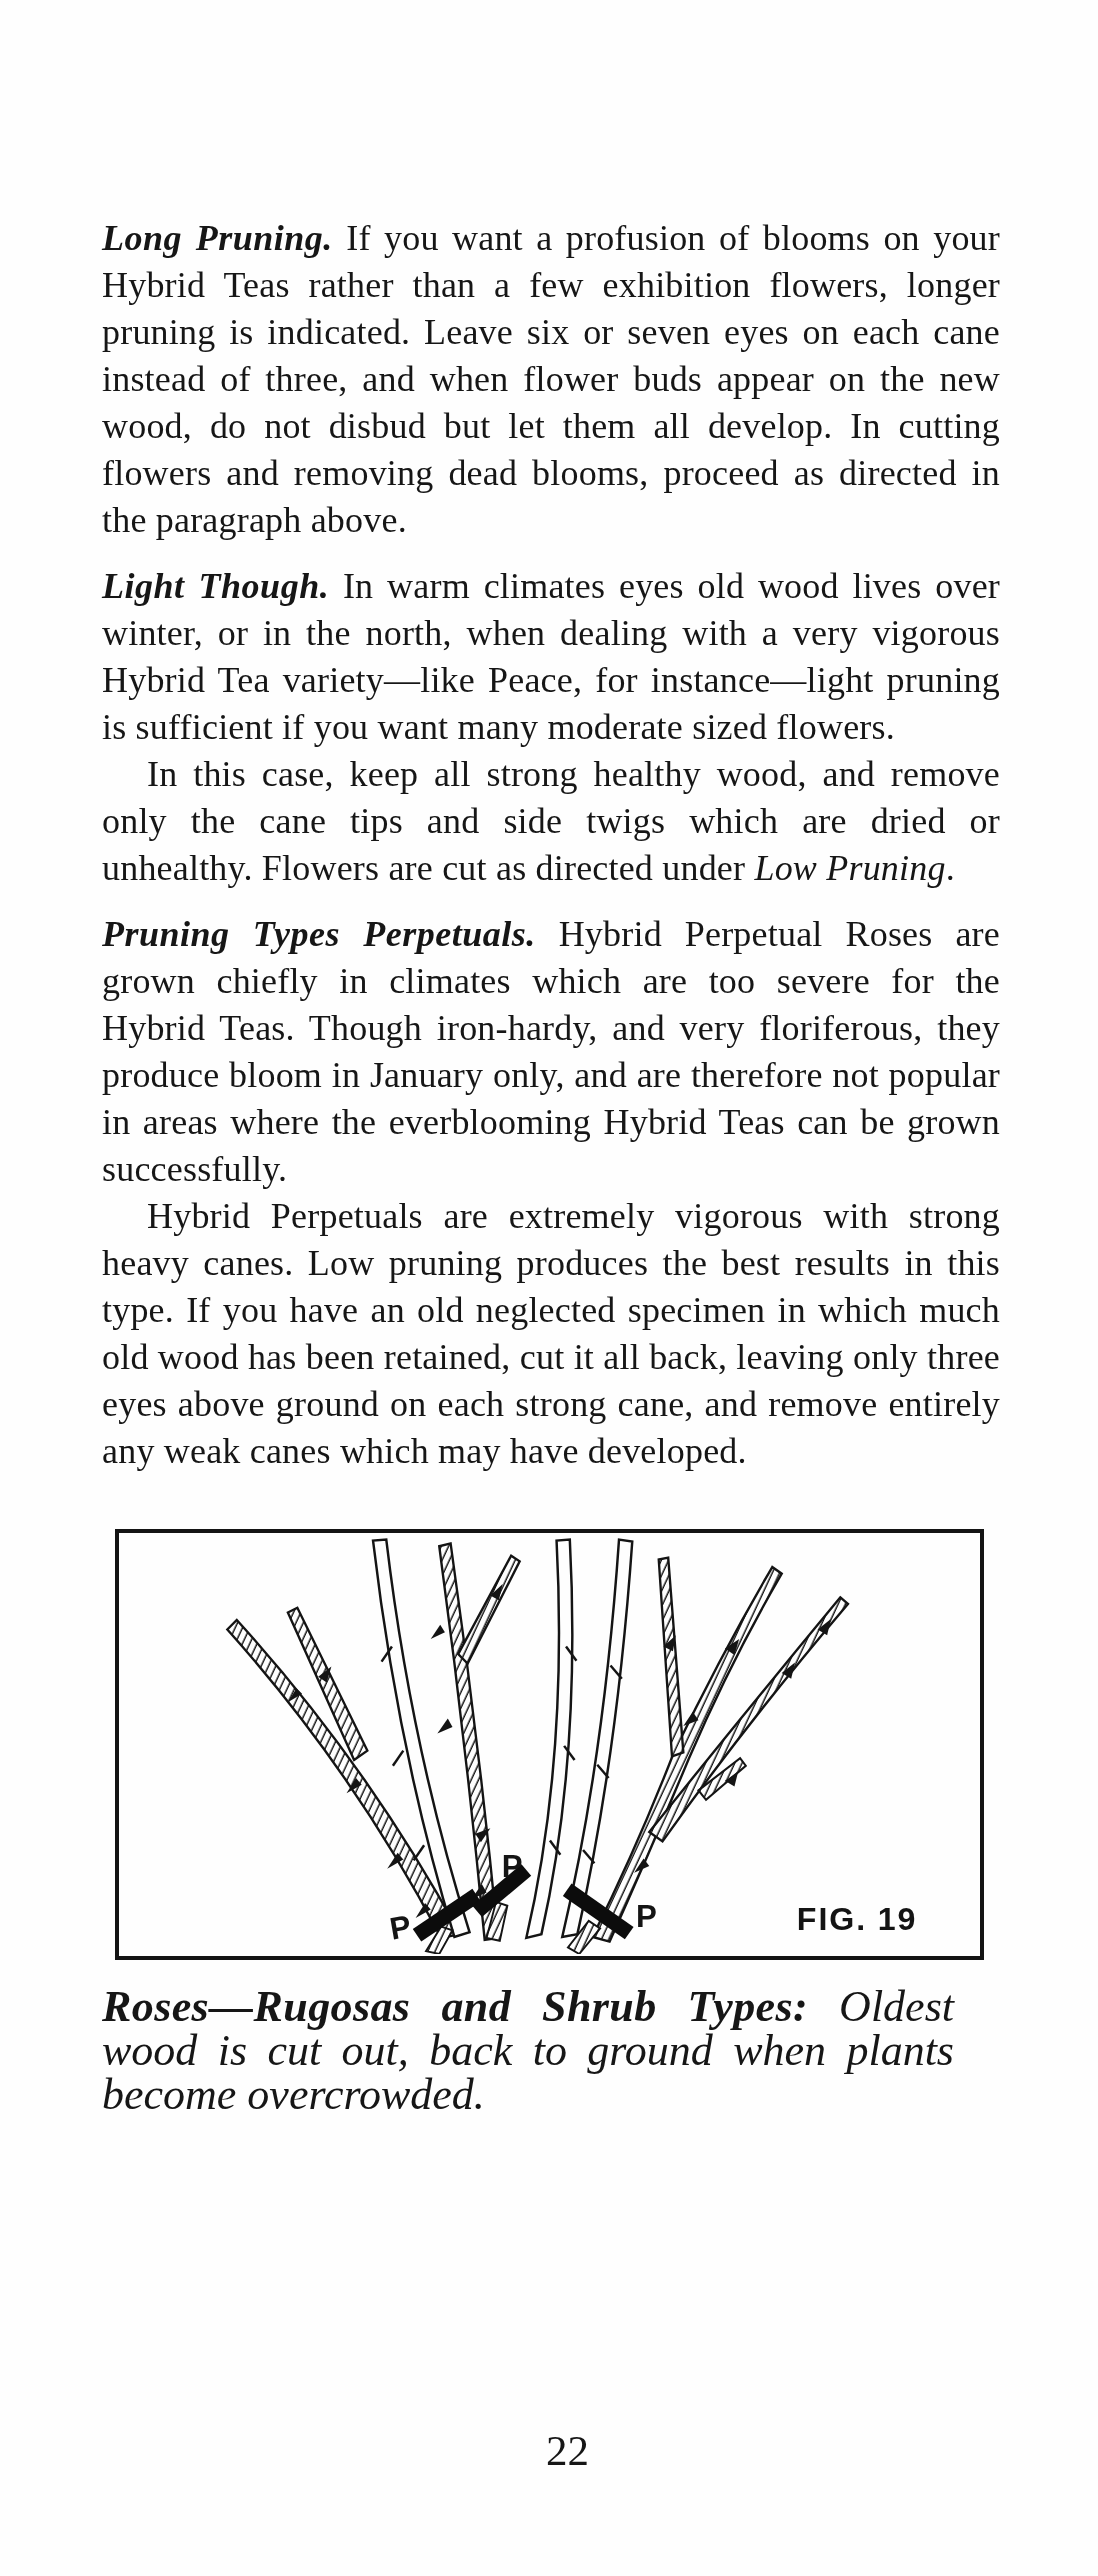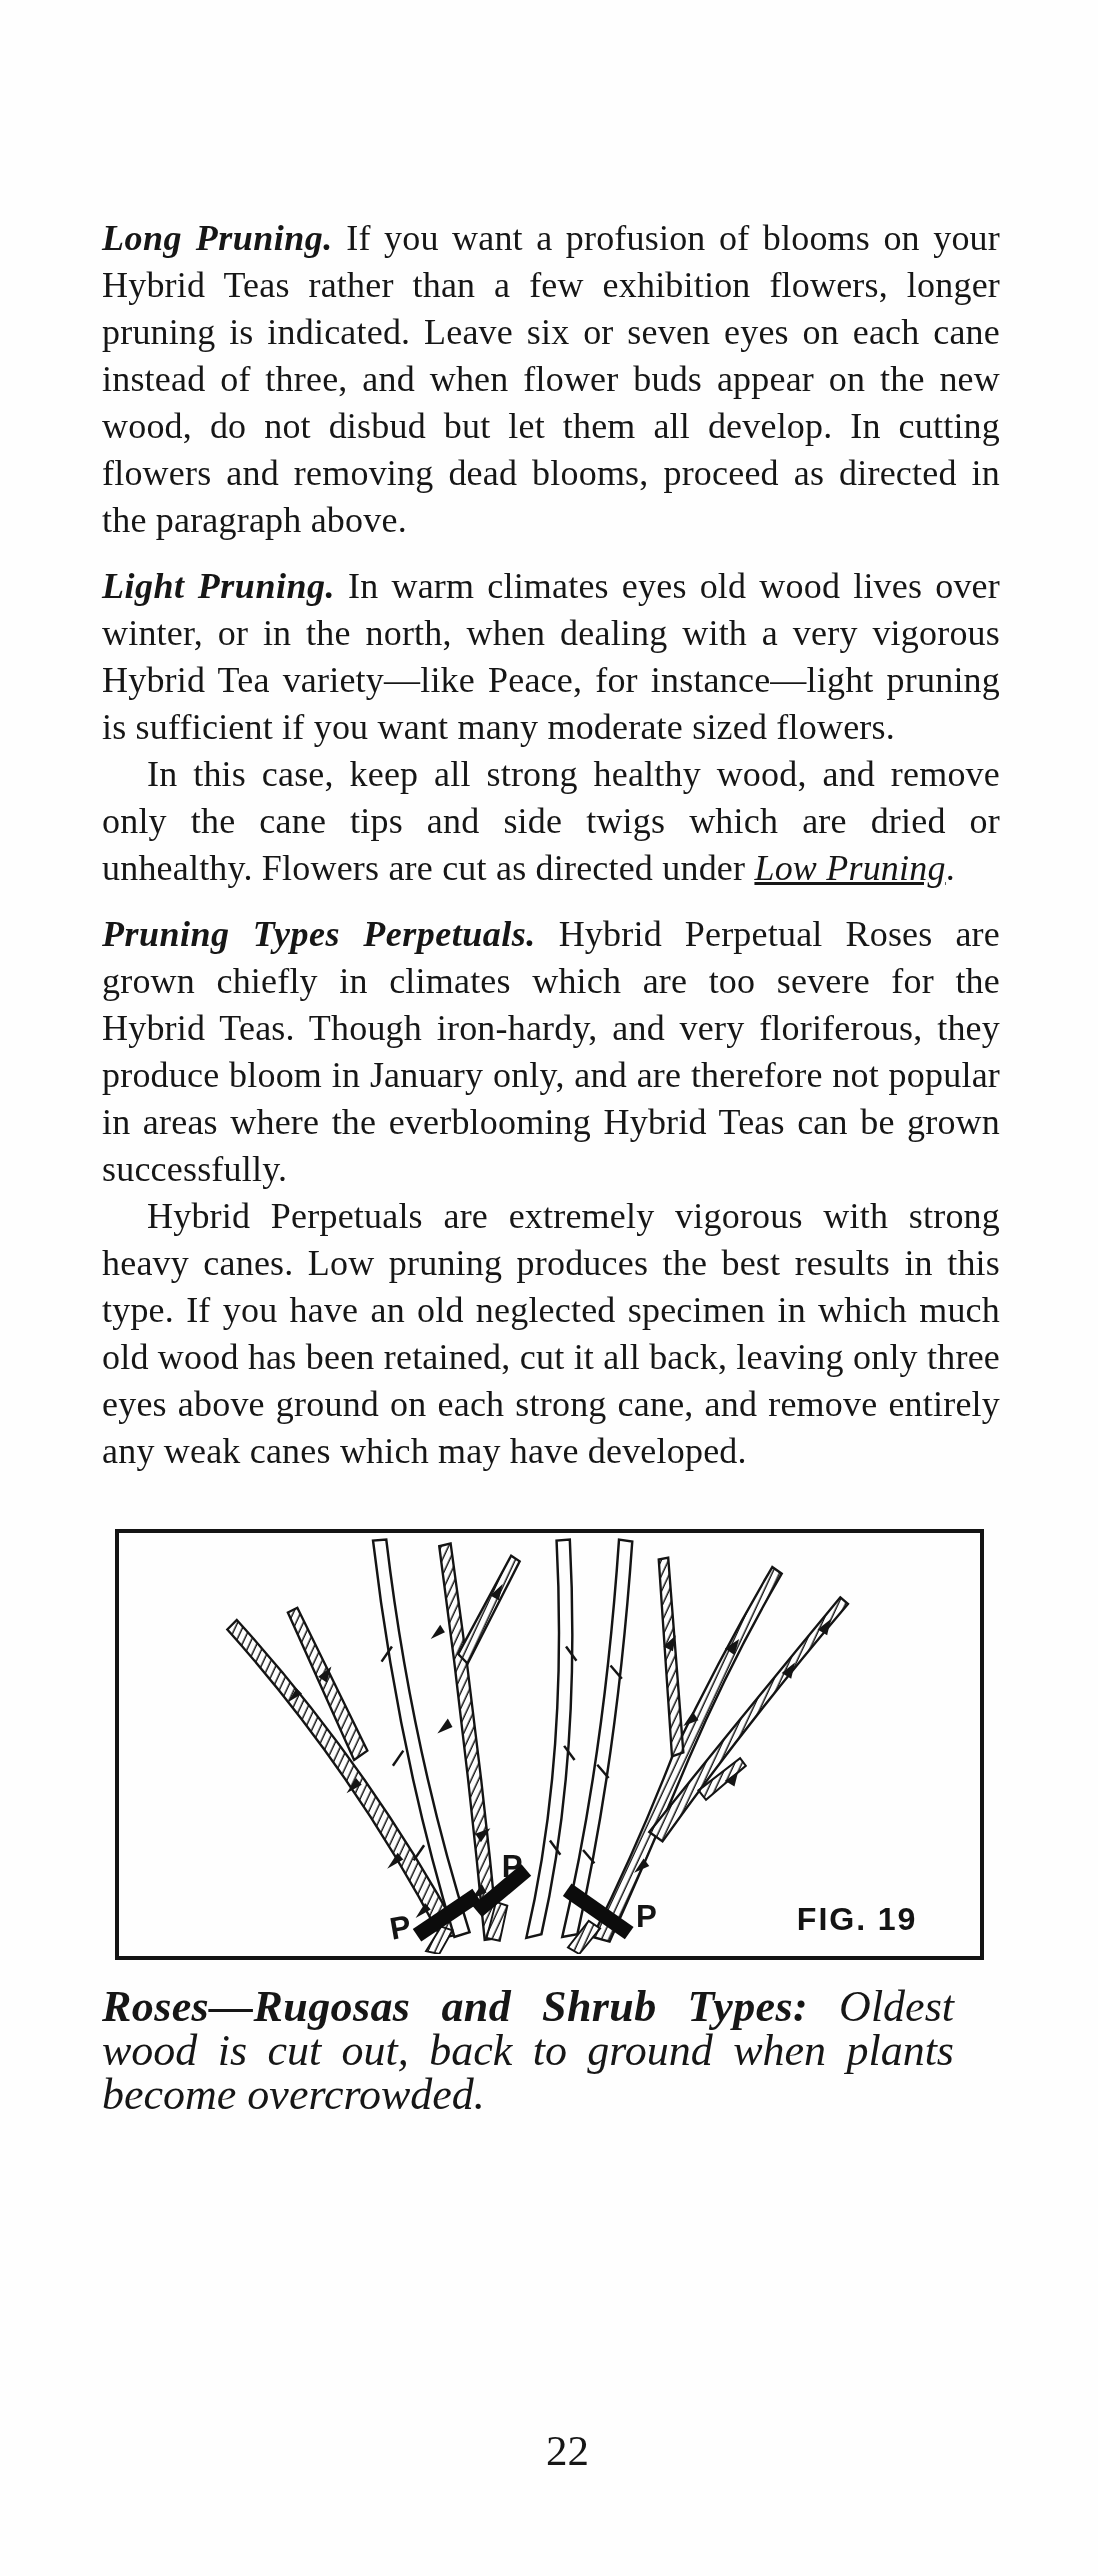--- a/index.html
+++ b/index.html
@@ -24,21 +24,21 @@
     letter-spacing: 0.2px;
   }
   .head-start { margin-top: 19px; }
   .content .para:first-child { margin-top: 0; }
   .run-head {
     font-weight: bold;
     font-style: italic;
     letter-spacing: 0.5px;
   }
   .indented { text-indent: 45px; }
-  .term { font-style: italic; text-decoration: underline; }
+  .term { font-style: italic; }
 
   .plate {
     box-sizing: border-box;
     width: 869px;
     height: 431px;
     margin: 54px 0 0 13.3px;
     border: 4.7px solid #141414;
     background: #fefefe;
   }
   .plate svg { display: block; }
@@ -78,21 +78,21 @@
   }
 </style>
 </head>
 <body>
 
 <div class="page">
   <div class="content">
 
     <p class="para head-start"><span class="run-head">Long Pruning.</span><span> If you want a profusion of blooms on your Hybrid Teas rather than a few exhibition flowers, longer pruning is indicated. Leave six or seven eyes on each cane instead of three, and when flower buds appear on the new wood, do not disbud but let them all develop. In cutting flowers and removing dead blooms, proceed as directed in the paragraph above.</span></p>
 
-    <p class="para head-start"><span class="run-head">Light Pruning.</span><span> In warm climates eyes old wood lives over winter, or in the north, when dealing with a very vigorous Hybrid Tea variety—like Peace, for instance—light pruning is sufficient if you want many moderate sized flowers.</span></p>
+    <p class="para head-start"><span class="run-head">Light Though.</span><span> In warm climates eyes old wood lives over winter, or in the north, when dealing with a very vigorous Hybrid Tea variety—like Peace, for instance—light pruning is sufficient if you want many moderate sized flowers.</span></p>
 
     <p class="para indented"><span>In this case, keep all strong healthy wood, and remove only the cane tips and side twigs which are dried or unhealthy. Flowers are cut as directed under </span><span class="term">Low Pruning</span><span>.</span></p>
 
     <p class="para head-start"><span class="run-head">Pruning Types Perpetuals.</span><span> Hybrid Perpetual Roses are grown chiefly in climates which are too severe for the Hybrid Teas. Though iron-hardy, and very floriferous, they produce bloom in January only, and are therefore not popular in areas where the everblooming Hybrid Teas can be grown successfully.</span></p>
 
     <p class="para indented"><span>Hybrid Perpetuals are extremely vigorous with strong heavy canes. Low pruning produces the best results in this type. If you have an old neglected specimen in which much old wood has been retained, cut it all back, leaving only three eyes above ground on each strong cane, and remove entirely any weak canes which may have developed.</span></p>
 
 
     <figure class="plate">
       <svg width="860" height="421" viewBox="0 0 908 445">

